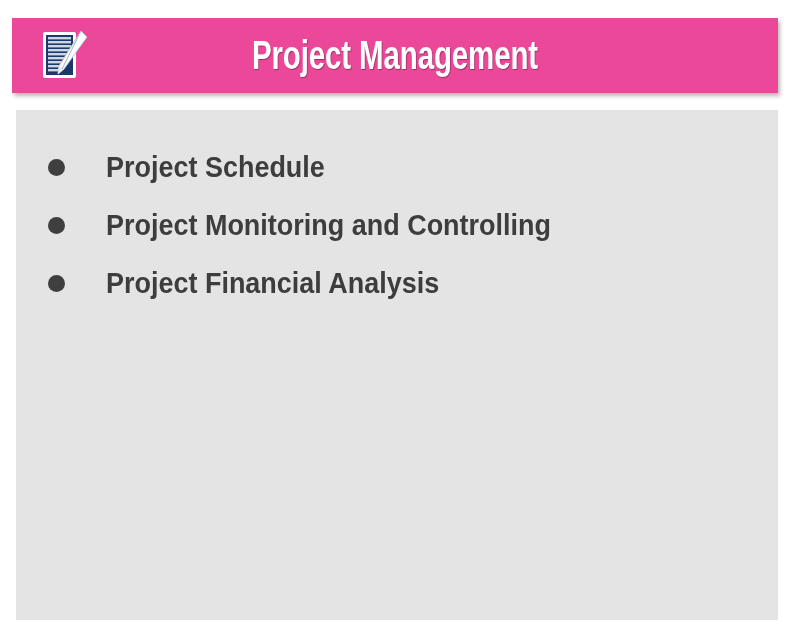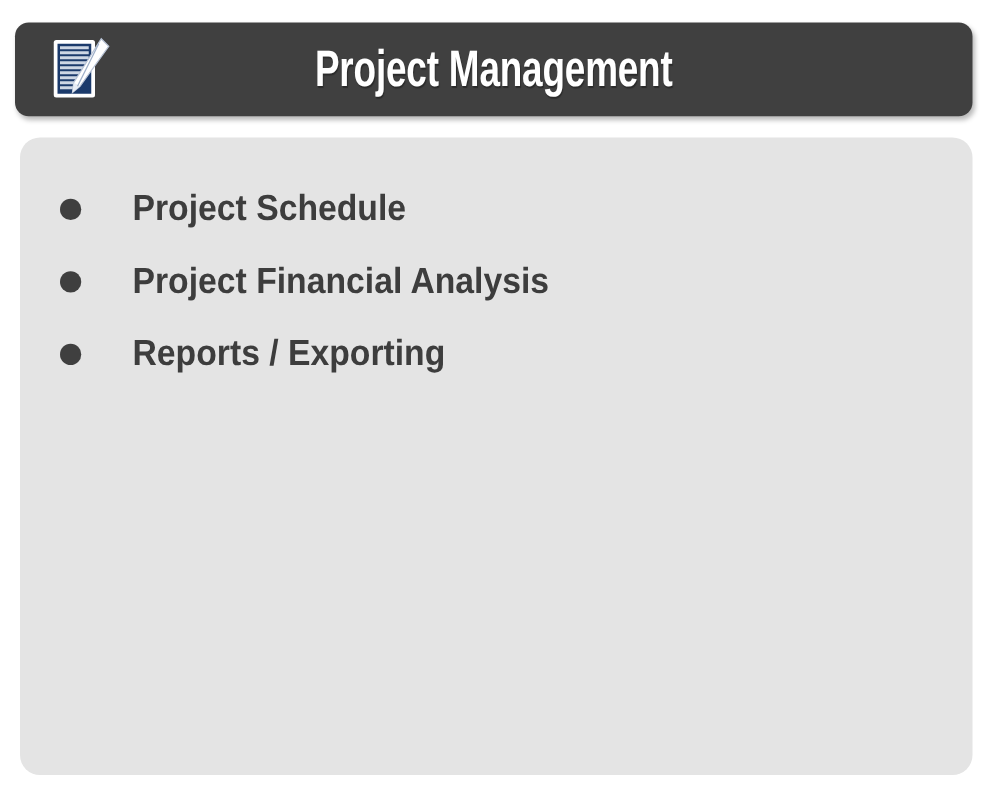--- a/index.html
+++ b/index.html
@@ -21,22 +21,22 @@
     height: 640px;
   }
 
   
   .header-bar {
     position: absolute;
     left: 12px;
     top: 18px;
     width: 766px;
     height: 75px;
-    background: #404040;
-    border-radius: 11px;
+    background: #ec4899;
+    border-radius: 0;
     box-shadow: 2px 3px 4px rgba(0, 0, 0, 0.28);
     display: flex;
     align-items: center;
     box-sizing: border-box;
   }
 
   .header-icon {
     position: absolute;
     left: 26px;
     top: 11px;
@@ -61,21 +61,21 @@
   }
 
   
   .body-panel {
     position: absolute;
     left: 16px;
     top: 110px;
     width: 762px;
     height: 510px;
     background: #e4e4e4;
-    border-radius: 16px;
+    border-radius: 0;
     box-sizing: border-box;
   }
 
   .bullet-list {
     position: absolute;
     left: 32px;
     top: 28px;
     margin: 0;
     padding: 0;
     list-style: none;
@@ -141,30 +141,30 @@
   </div>
 
   <div class="body-panel">
     <ul class="bullet-list">
 
       <li class="bullet-item">
         <span class="bullet-dot"></span>
         <span class="bullet-label">Project Schedule</span>
       </li>
 
+      <li class="bullet-item">
+        <span class="bullet-dot"></span>
+        <span class="bullet-label">Project Monitoring and Controlling</span>
+      </li>
 
 
 
       <li class="bullet-item">
         <span class="bullet-dot"></span>
         <span class="bullet-label">Project Financial Analysis</span>
       </li>
 
 
-      <li class="bullet-item">
-        <span class="bullet-dot"></span>
-        <span class="bullet-label">Reports / Exporting</span>
-      </li>
 
     </ul>
   </div>
 
 </div>
 
 </body></html>

